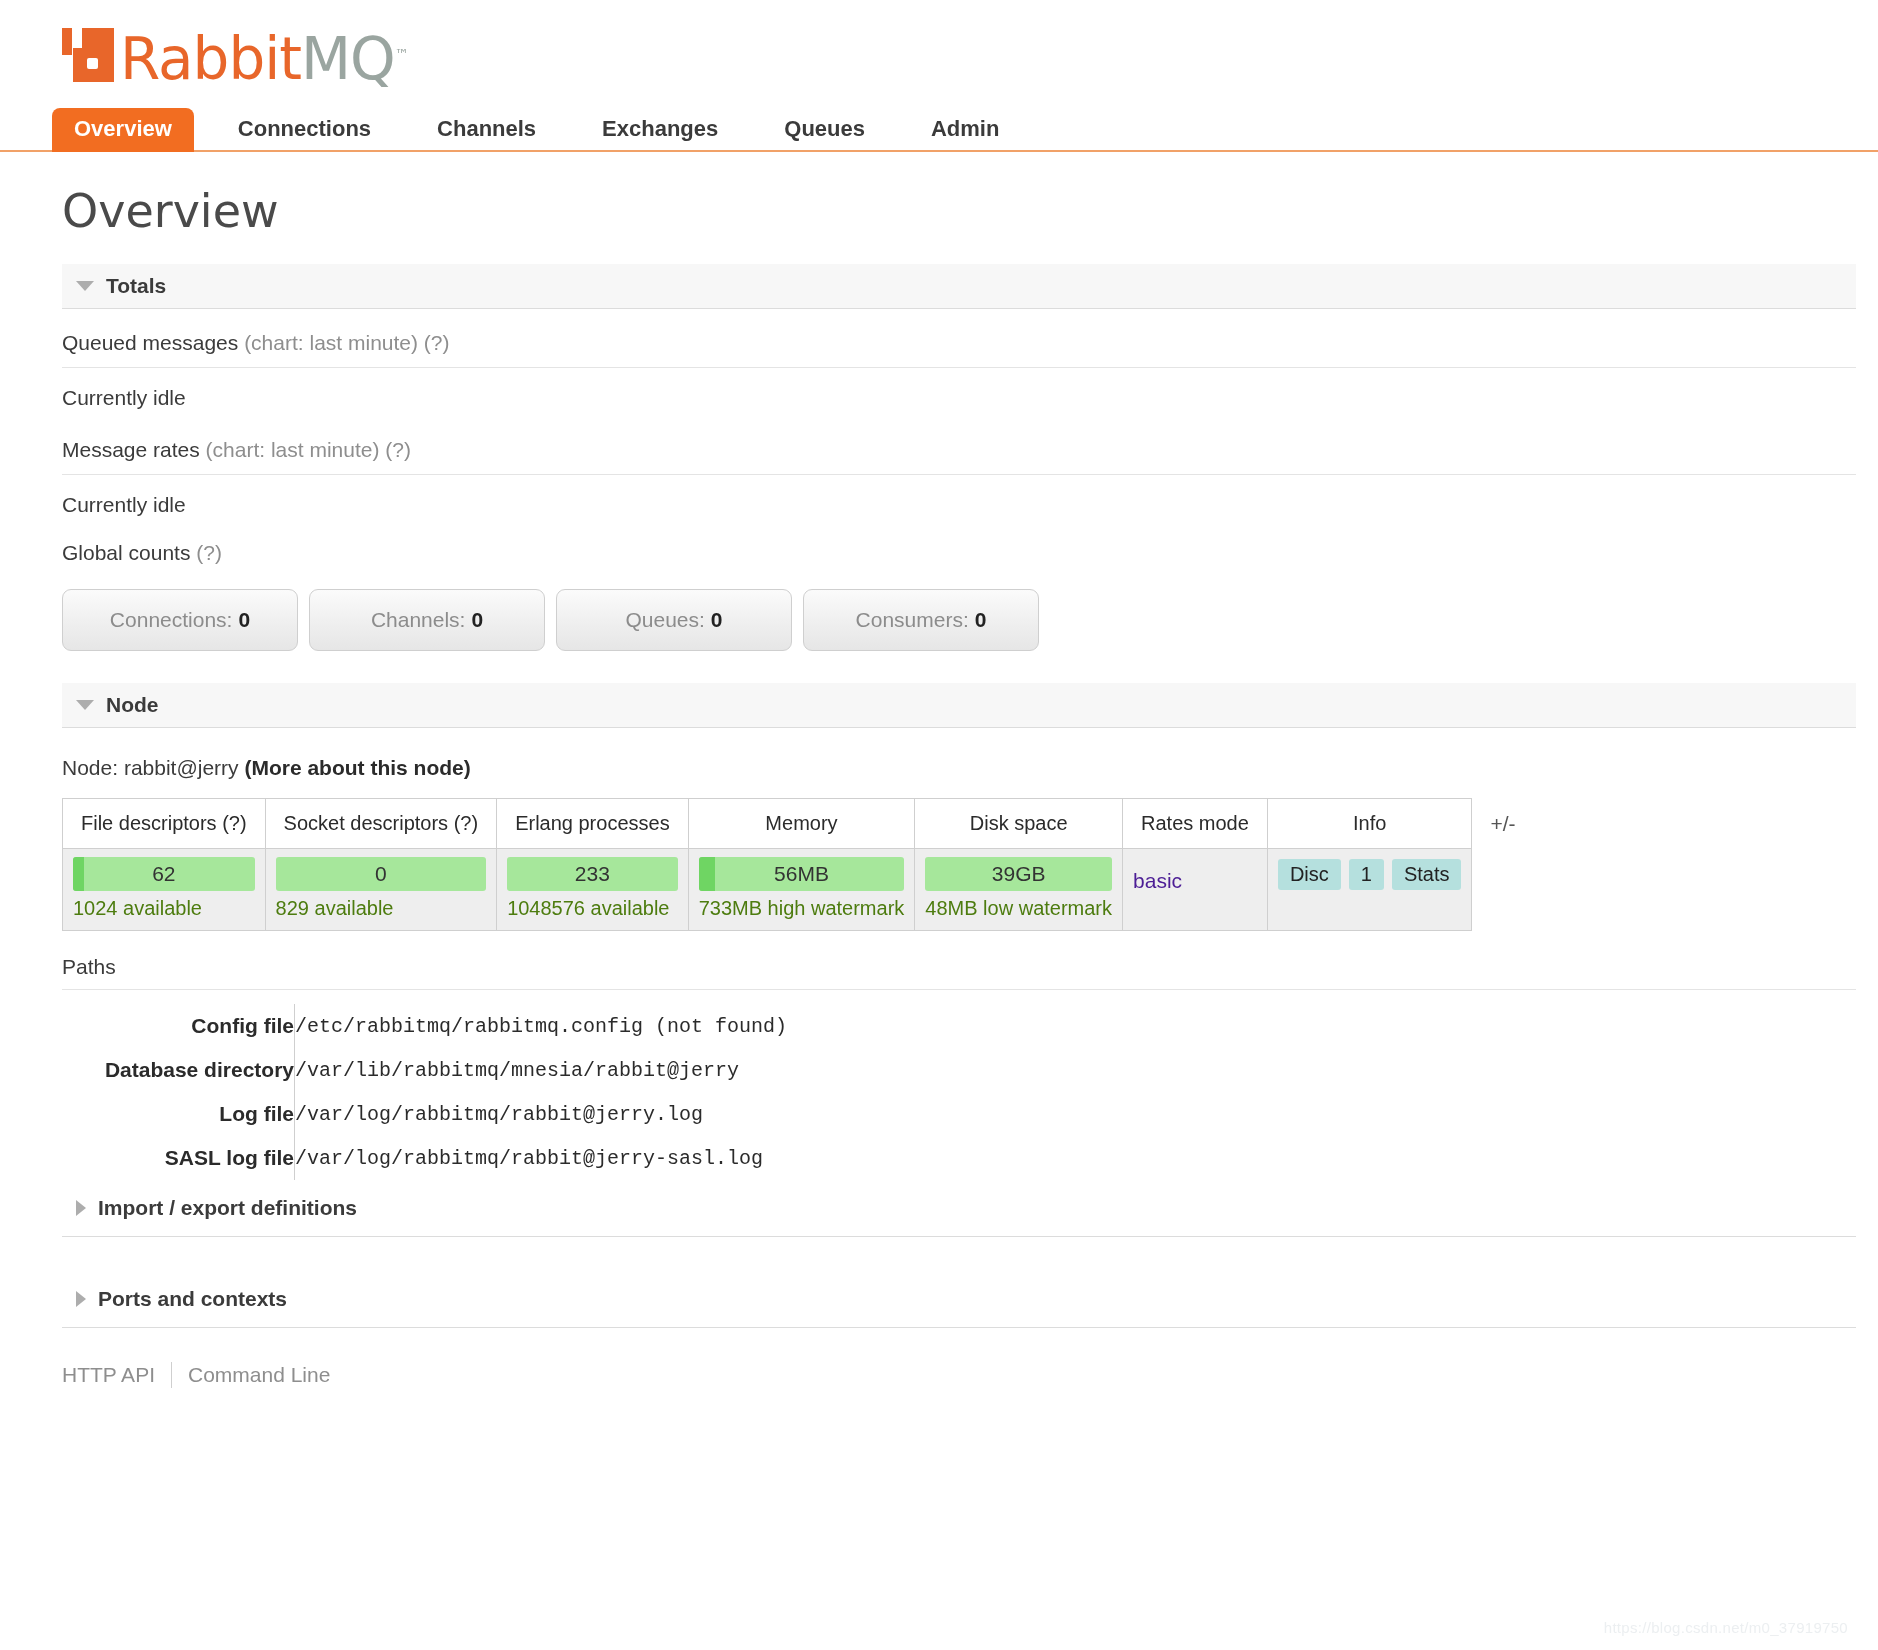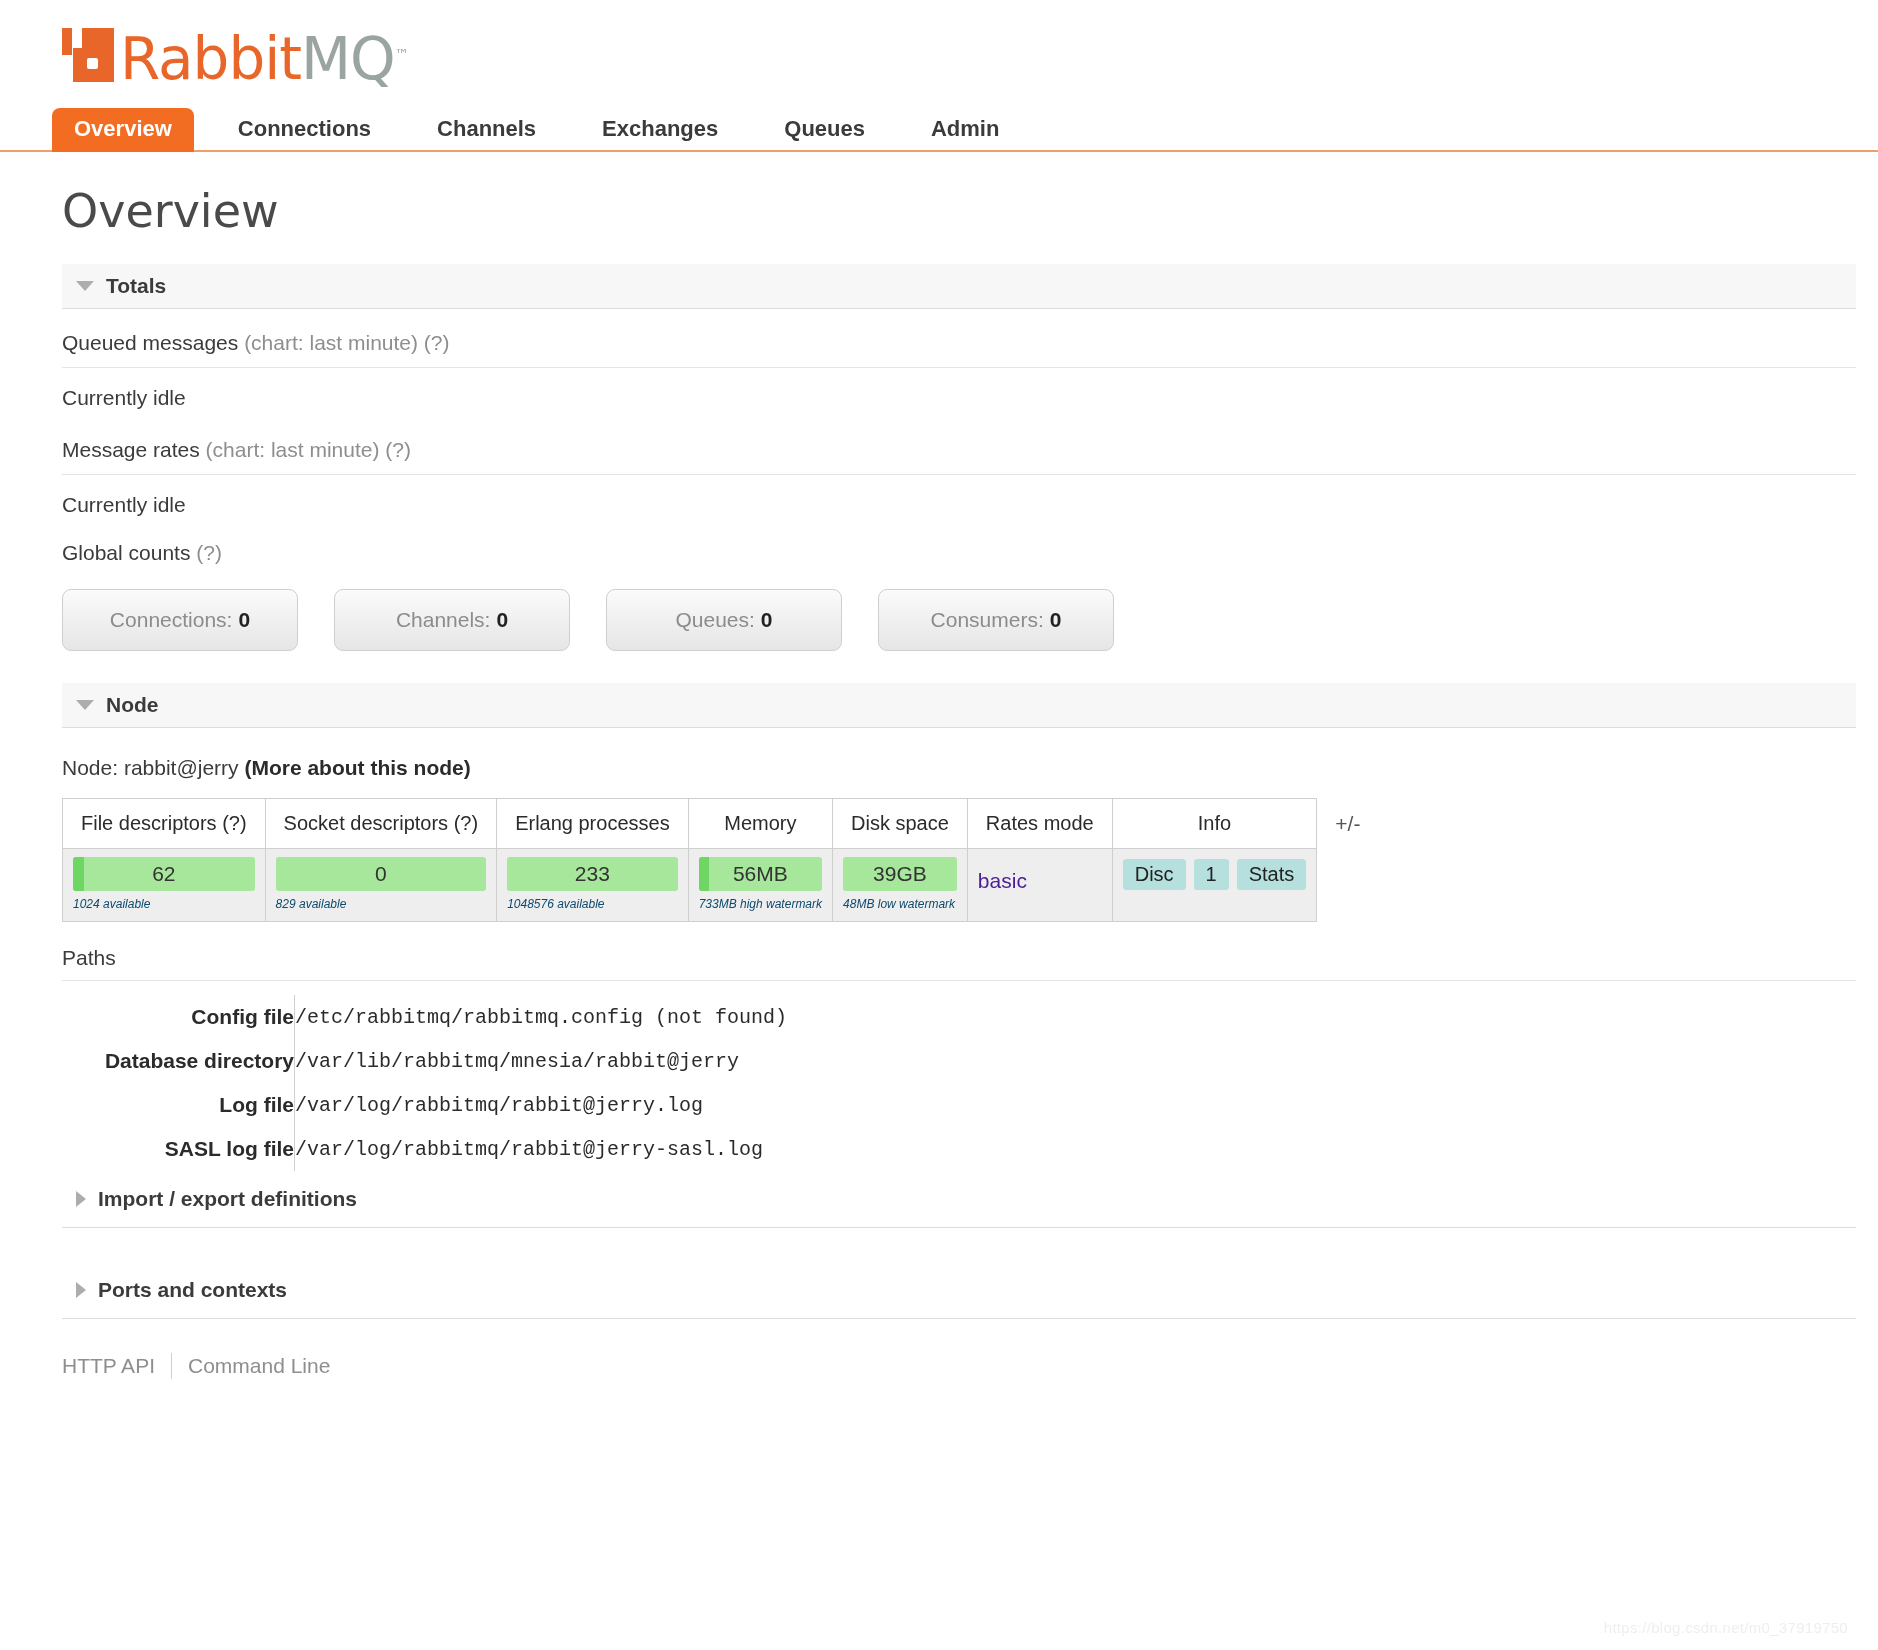--- a/index.html
+++ b/index.html
@@ -183,21 +183,21 @@
   .plain-row {
     font-size: 21px;
     color: #3b3b3b;
     padding: 18px 0 0 0;
   }
   .plain-row .muted { color: #8e8e8e; }
 
   
   .pill-row {
     display: flex;
-    gap: 36px;
+    gap: 11px;
     margin: 24px 0 0 0;
     text-align: center;
   }
   .pill {
     width: 236px;
     height: 62px;
     border: 1px solid #cfcfcf;
     border-radius: 9px;
     background: linear-gradient(to bottom, #fbfbfb 0%, #efefef 55%, #e6e6e6 100%);
     display: flex;
@@ -262,25 +262,24 @@
     position: absolute;
     left: 0; top: 0; bottom: 0;
     background: #6fd563;
   }
   .gauge .val {
     position: relative;
     font-size: 21px;
     color: #333;
   }
   .sub {
-    font-size: 12px;
-    color: #0c4a6e;
+    font-size: 20px;
+    color: #4d7c0f;
     padding-top: 6px;
     white-space: nowrap;
-    font-style: italic;
   }
   .plain-cell {
     font-size: 21px;
     color: #4c1d95;
     padding-top: 12px;
   }
   .badges {
     display: flex;
     gap: 8px;
     justify-content: center;

